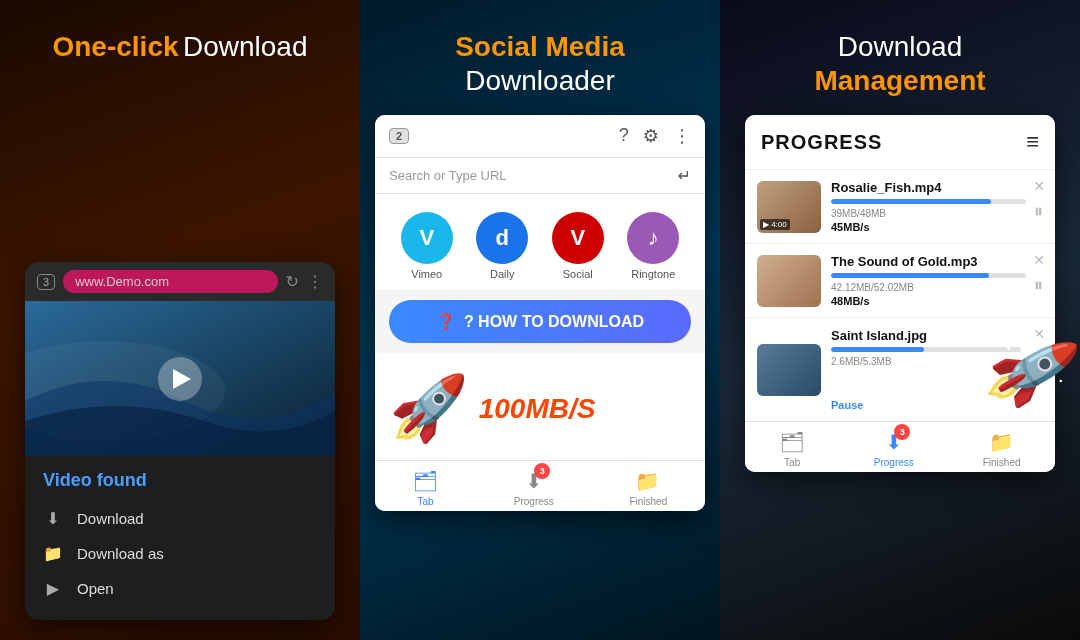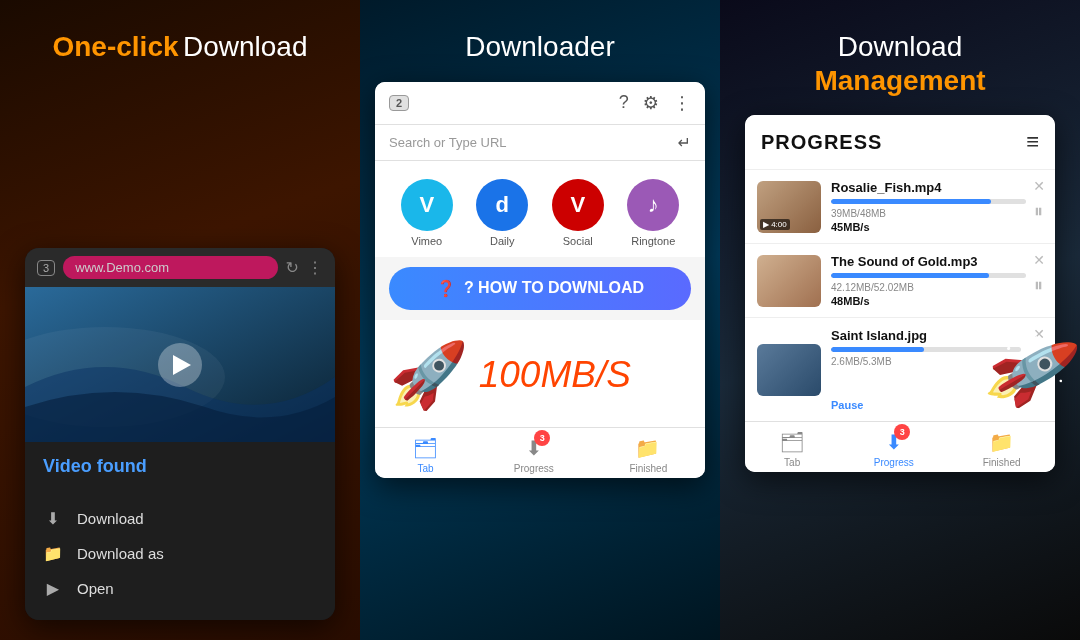--- a/index.html
+++ b/index.html
@@ -132,21 +132,21 @@
     }
 
     .phone-bottom {
       background: #1e1e1e;
       padding: 14px 18px;
     }
     .video-found {
       color: #4a9eff;
       font-size: 18px;
       font-weight: 700;
-      margin-bottom: 24px;
+      margin-bottom: 10px;
     }
     .menu-item {
       display: flex;
       align-items: center;
       gap: 14px;
       padding: 8px 0;
       color: #ddd;
       font-size: 15px;
     }
     .menu-icon {
@@ -252,22 +252,22 @@
       padding: 18px 14px 14px;
       display: flex;
       align-items: center;
       gap: 10px;
     }
     .rocket-emoji {
       font-size: 64px;
     }
     .speed-text {
       color: #ff4400;
-      font-size: 37px;
-      font-weight: 400;
+      font-size: 28px;
+      font-weight: 700;
       font-style: italic;
     }
 
     .browser-bottom-nav {
       background: #fff;
       border-top: 1px solid #e0e0e0;
       display: flex;
       justify-content: space-around;
       padding: 8px 0 4px;
     }
@@ -470,20 +470,21 @@
       <div class="menu-item">
         <span class="menu-icon">▶</span>
         <span>Open</span>
       </div>
     </div>
   </div>
 </div>
 
 <div class="panel panel-center">
   <div class="panel-title">
+    <span class="highlight">Social Media</span>
     <span class="normal-line2">Downloader</span>
   </div>
 
   <div class="browser-mockup">
     <div class="browser-top">
       <span class="browser-tab-box">2</span>
       <div class="browser-icons">
         <span>?</span>
         <span>⚙</span>
         <span>⋮</span>

